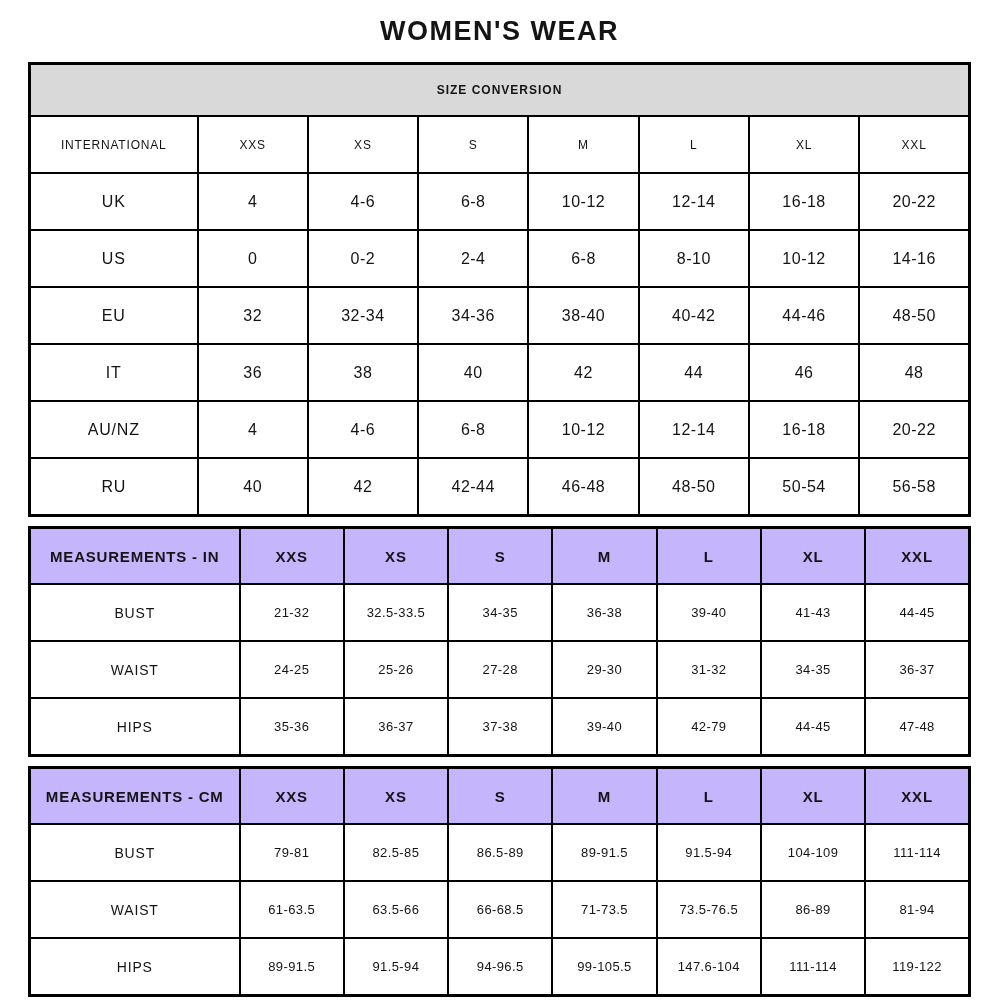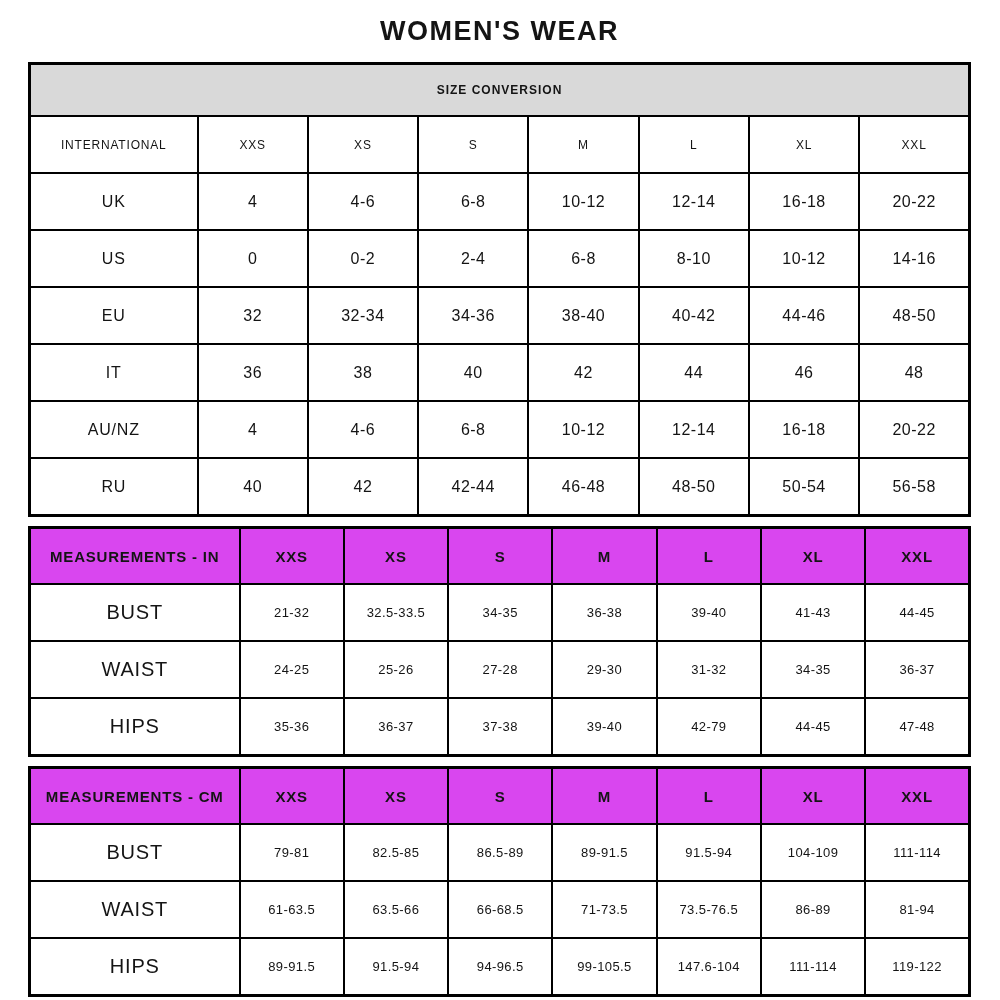--- a/index.html
+++ b/index.html
@@ -56,29 +56,29 @@
     font-size: 16px;
     font-weight: normal;
     letter-spacing: 0.8px;
   }
   .size-table tbody td {
     font-size: 16px;
     letter-spacing: 0.5px;
   }
   
   .meas-table thead th {
-    background: #d946ef;
+    background: #c4b5fd;
     height: 54px;
     font-size: 15px;
     font-weight: bold;
     letter-spacing: 0.8px;
   }
   .meas-table tbody th {
     height: 55px;
-    font-size: 20px;
+    font-size: 14px;
     font-weight: normal;
     letter-spacing: 0.8px;
   }
   .meas-table tbody td {
     font-size: 13px;
     letter-spacing: 0.4px;
   }
 </style>
 </head>
 <body>

